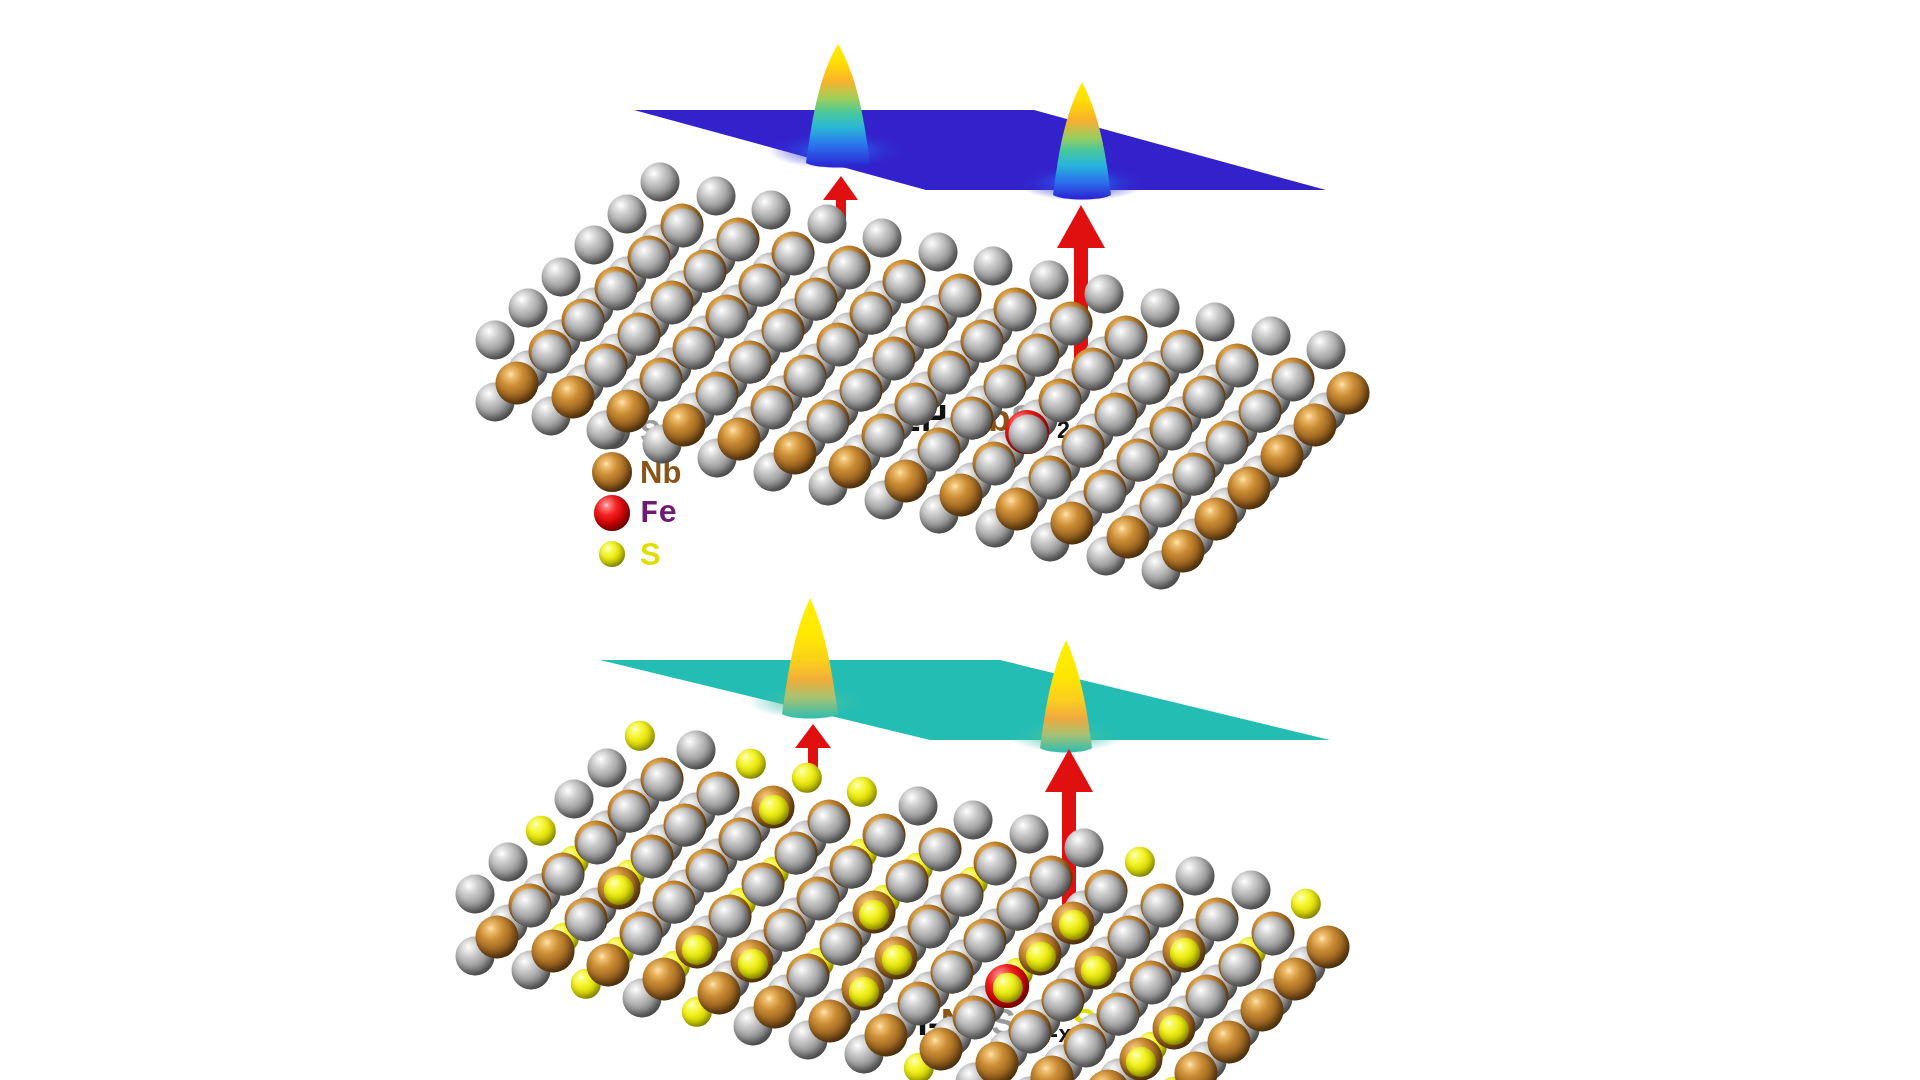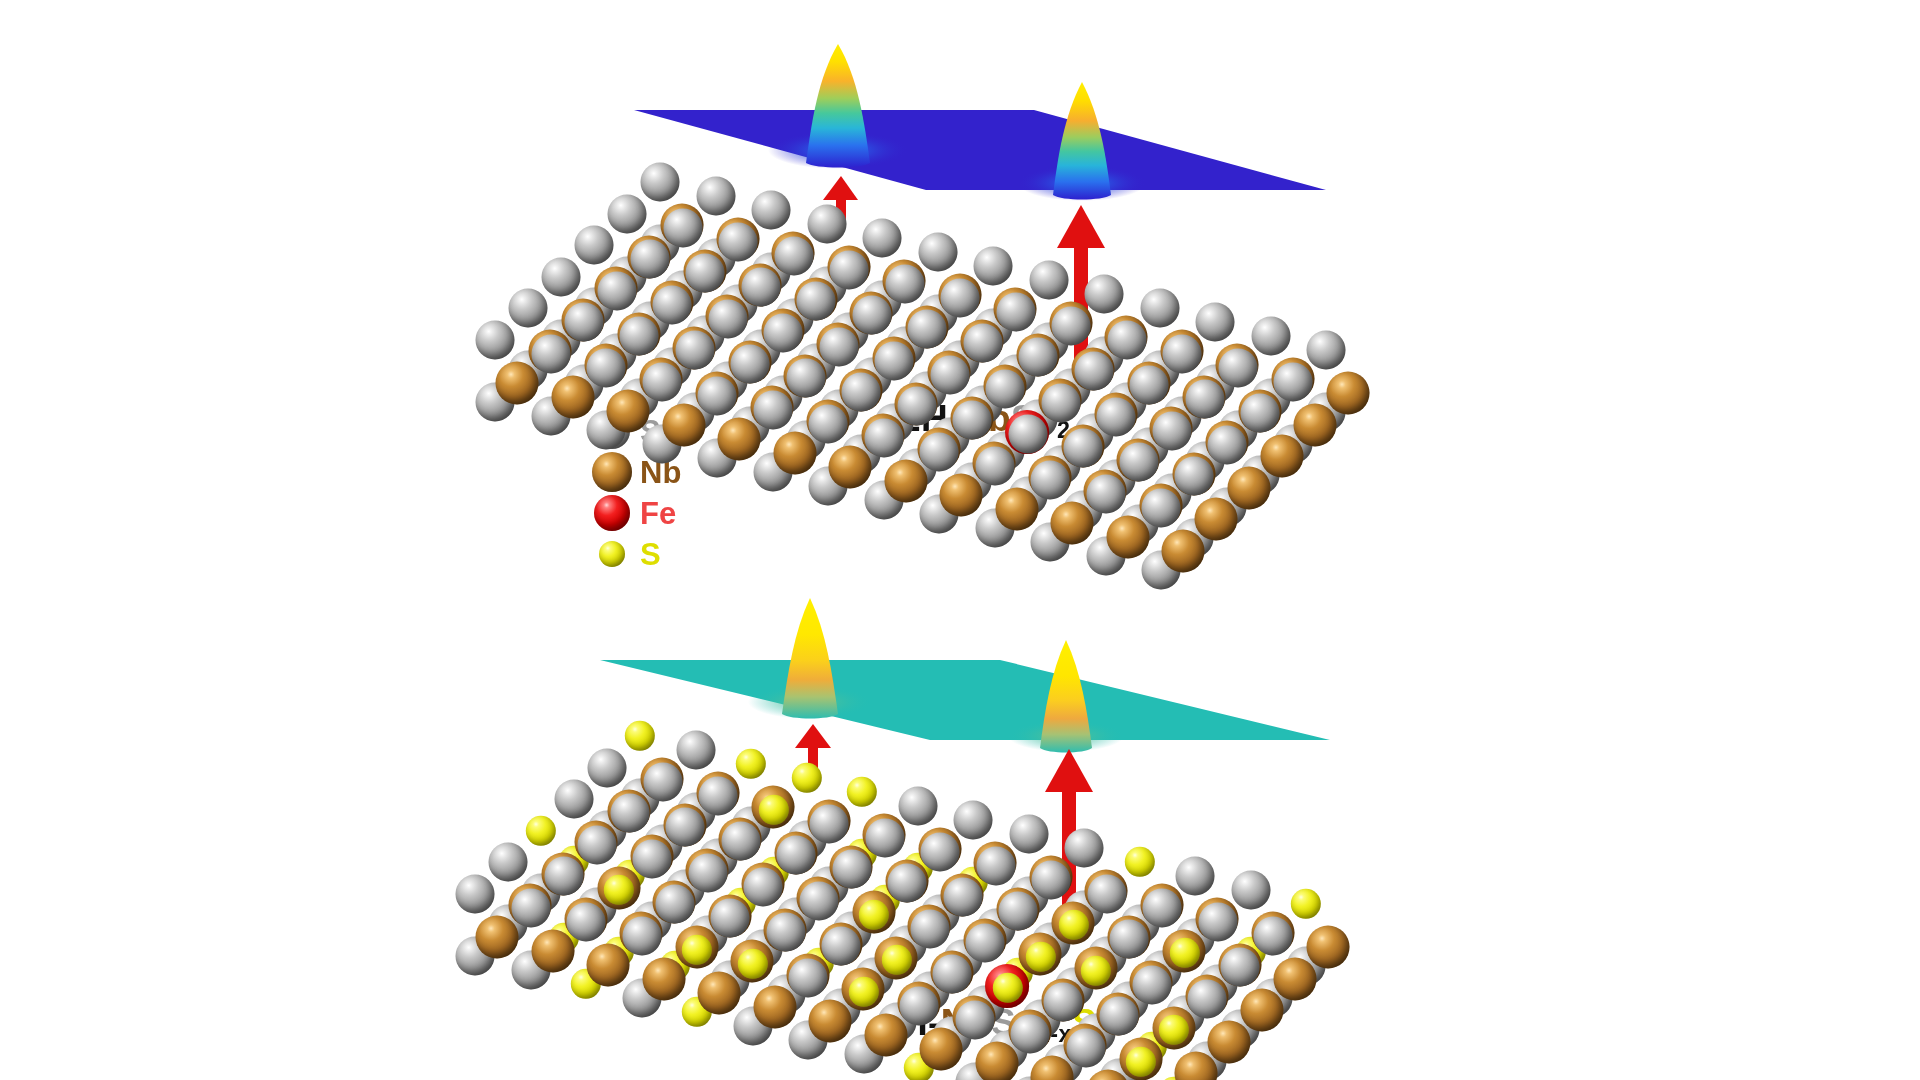--- a/index.html
+++ b/index.html
@@ -441,21 +441,21 @@
       <div class="legend-row">
         <div class="legend-dot atom se" style="position: absolute; transform: translateY(-50%); width: 36px; height: 36px; left: 2px;"></div>
         <div class="legend-label" style="color: rgb(155, 155, 155);">Se</div>
       </div>
       <div class="legend-row">
         <div class="legend-dot atom nb" style="position: absolute; transform: translateY(-50%); width: 40px; height: 40px; left: 0px;"></div>
         <div class="legend-label" style="color: rgb(138, 84, 23);">Nb</div>
       </div>
       <div class="legend-row">
         <div class="legend-dot atom fe" style="position: absolute; transform: translateY(-50%); width: 36px; height: 36px; left: 2px;"></div>
-        <div class="legend-label" style="color: #ef4444;">Fe</div>
+        <div class="legend-label" style="color: #701a75; font-family: Liberation Mono, monospace;">Fe</div>
       </div>
       <div class="legend-row">
         <div class="legend-dot atom s" style="position: absolute; transform: translateY(-50%); width: 26px; height: 26px; left: 7px;"></div>
         <div class="legend-label" style="color: rgb(222, 222, 0);">S</div>
       </div>
     </div>
 
   <div class="panel" id="panel-bottom">
     <div class="scene">
 

